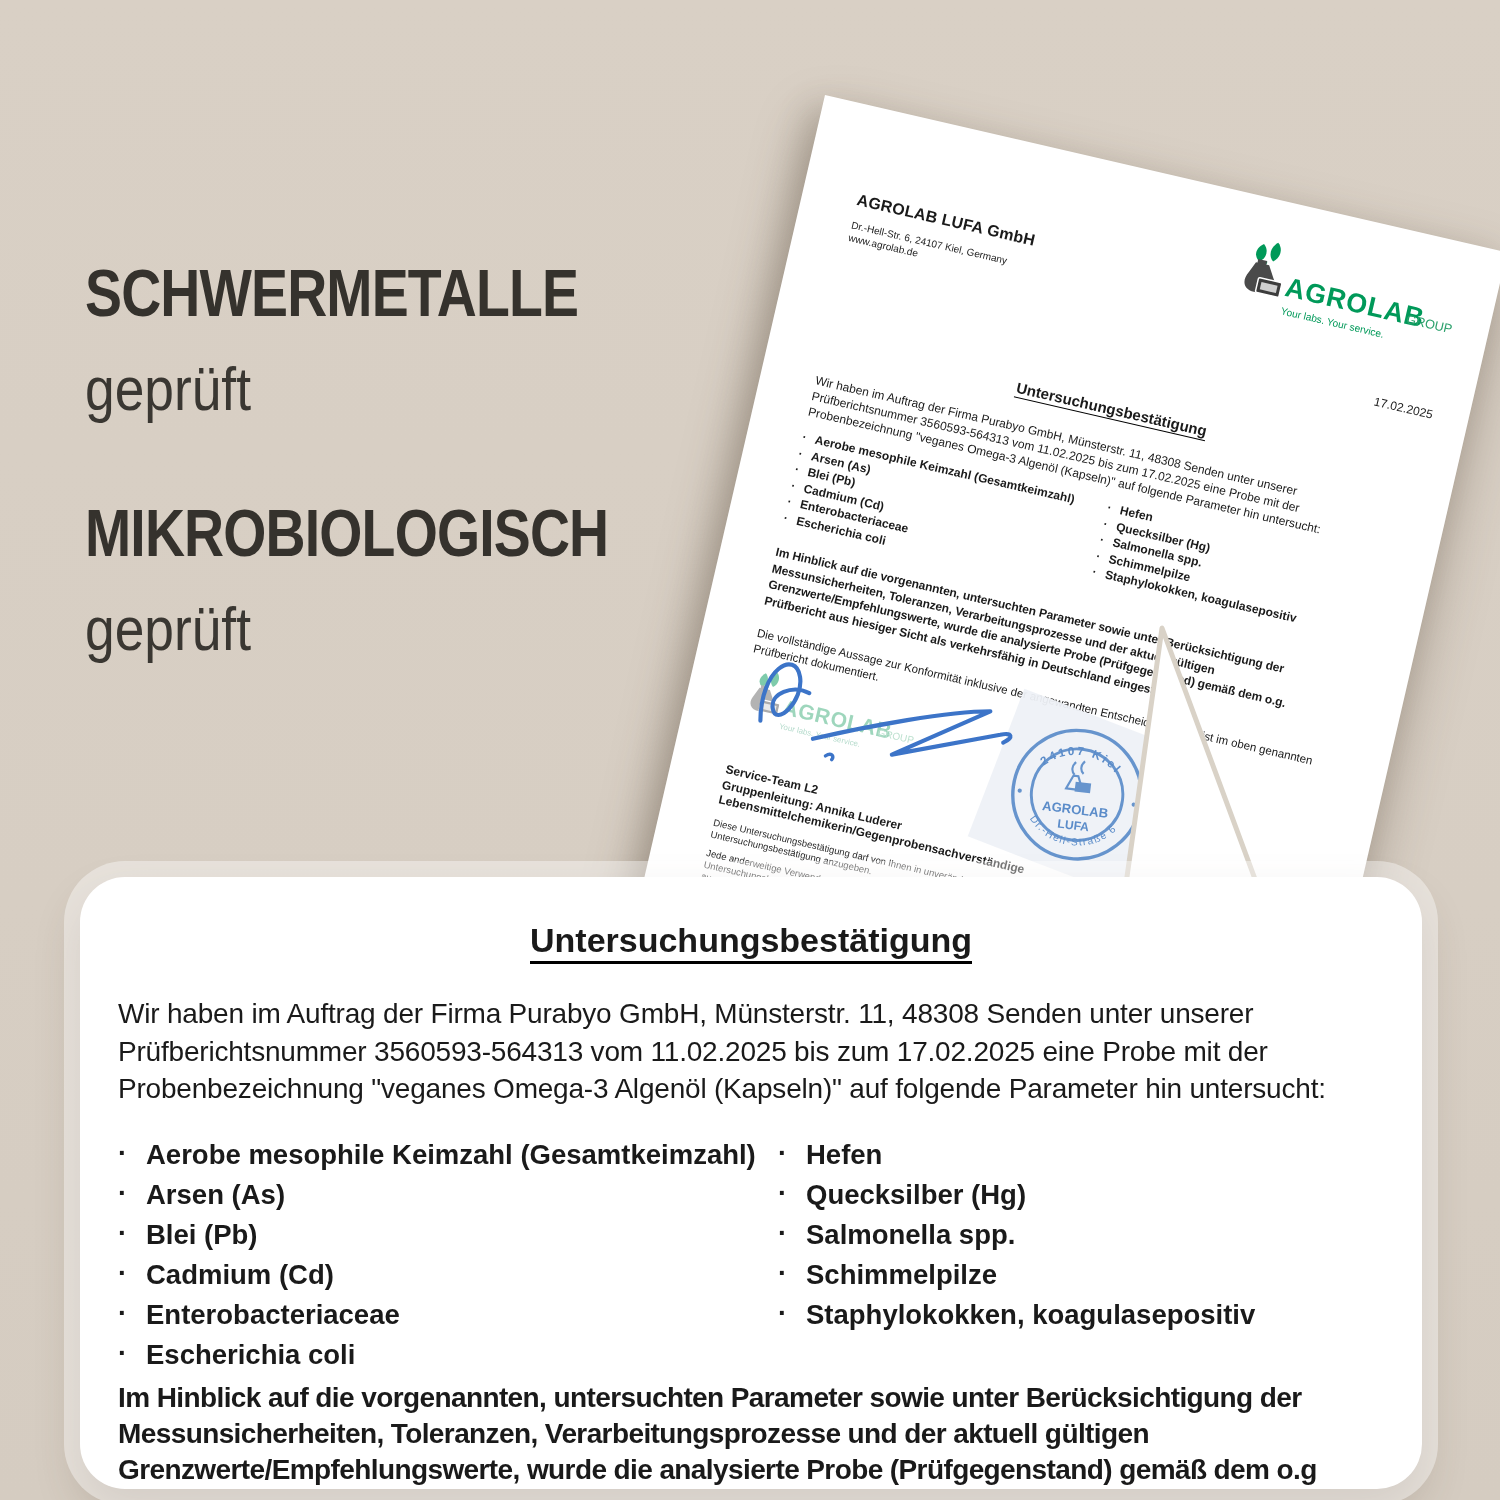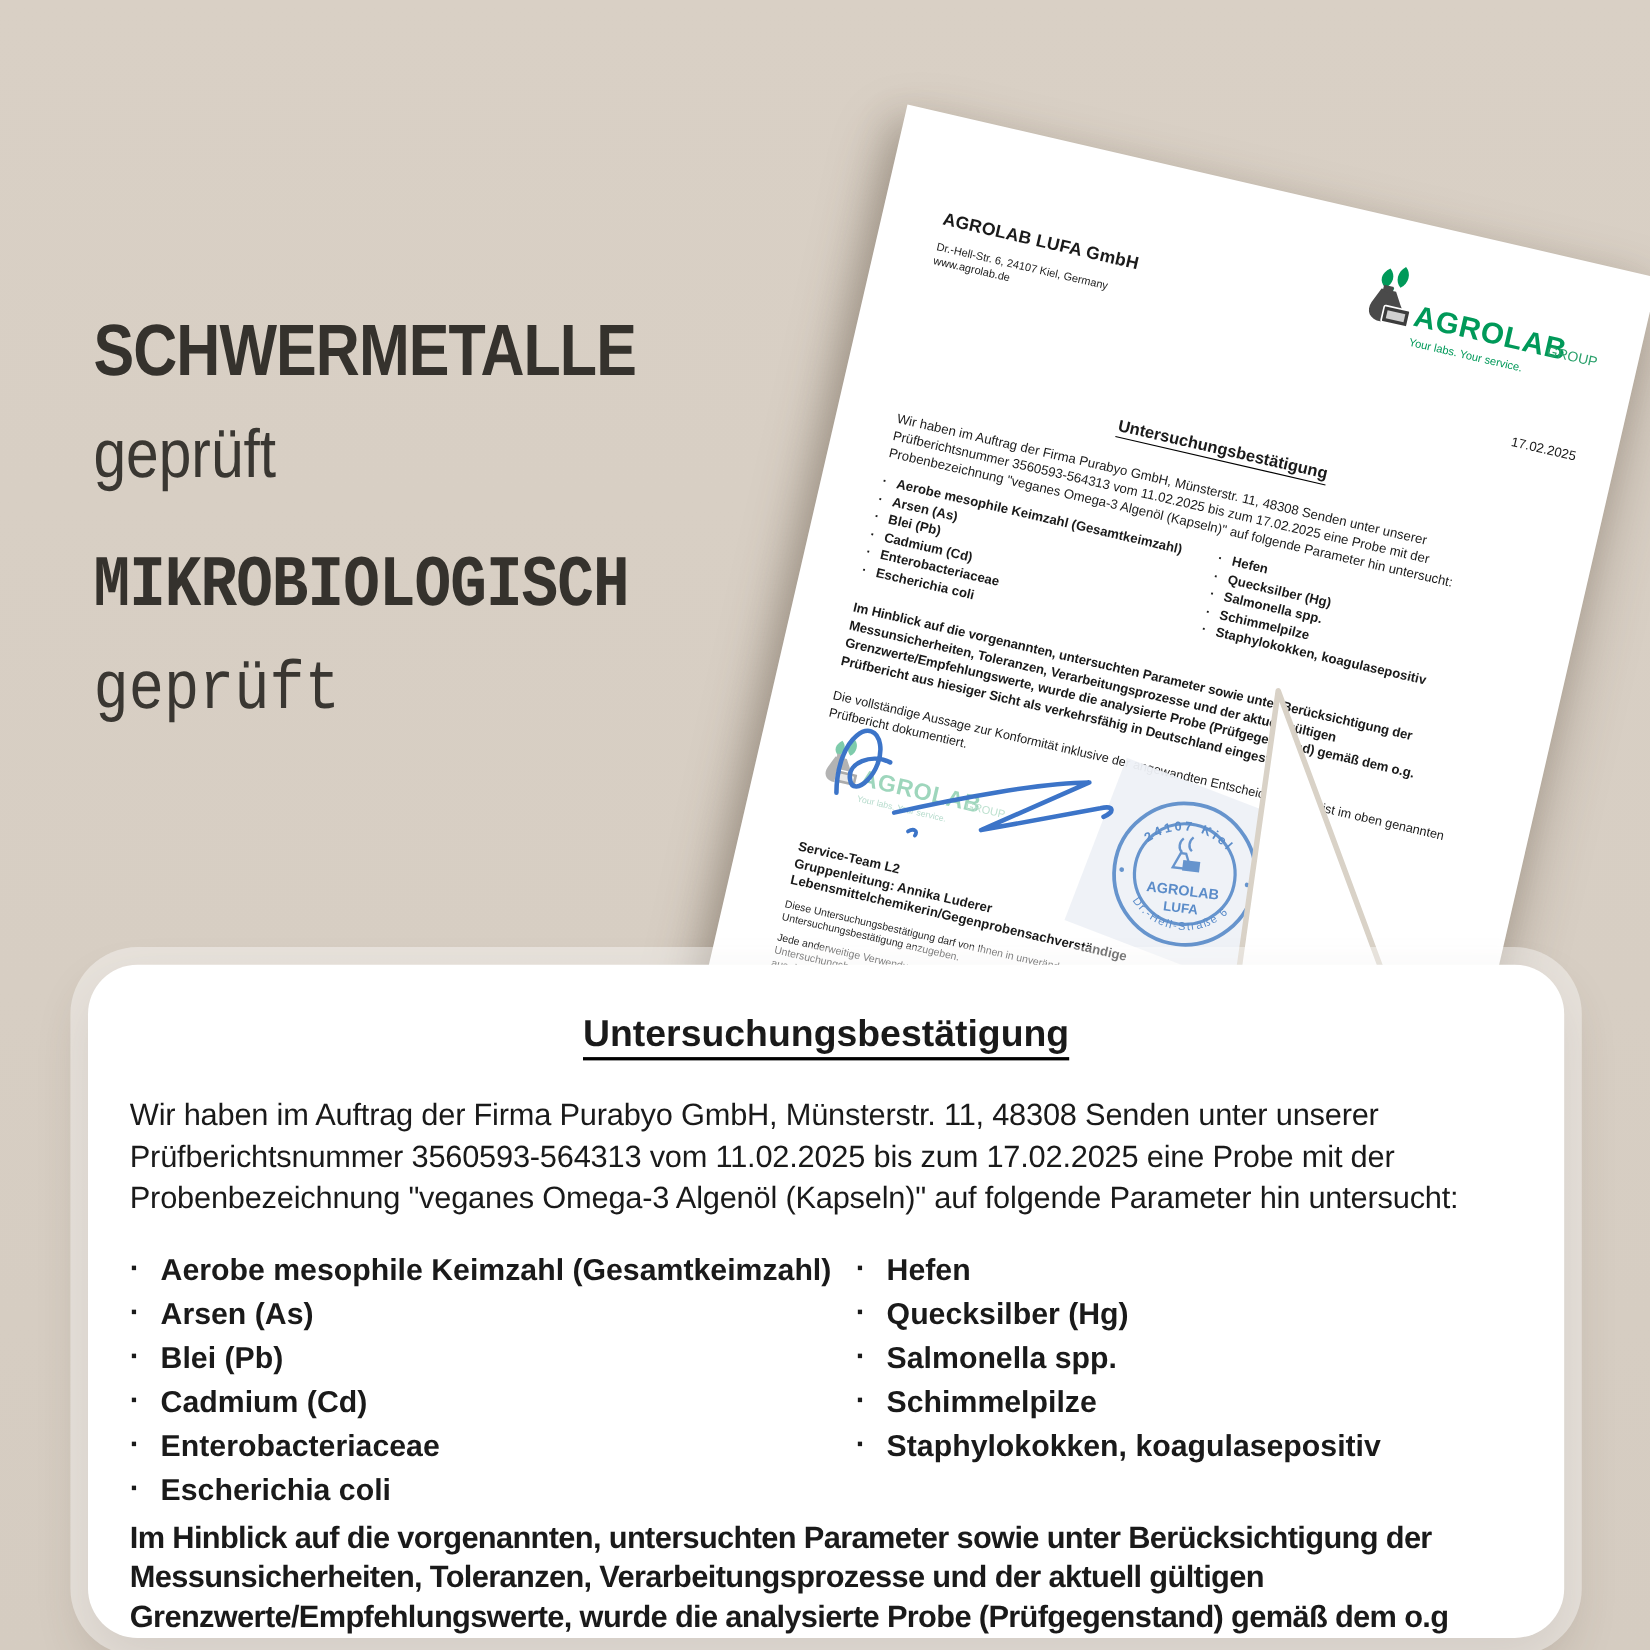--- a/index.html
+++ b/index.html
@@ -66,25 +66,25 @@
   .panel-list{top:258px;font-size:27.5px;font-weight:bold;line-height:40px;}
   .panel-list.colL{left:24px;}
   .panel-list.colR{left:684px;}
   .panel-li{padding-left:42px;position:relative;white-space:nowrap;}
   .panel-li::before{content:"·";position:absolute;left:14px;top:-2px;font-weight:bold;}
   .panel-conclusion{left:38px;top:503px;font-size:28px;font-weight:bold;line-height:36px;letter-spacing:-.6px;}
 </style>
 </head>
 <body>
 
-<div class="abs headline-block" style="top:280px;">
+<div class="abs headline-block" style="top:255px;">
   <div class="hl-title">SCHWERMETALLE</div>
   <div class="hl-sub" style="margin-top:22px;">geprüft</div>
 </div>
-<div class="abs headline-block" style="top:495px;font-family:Liberation Mono, monospace;">
+<div class="abs headline-block" style="top:495px;">
   <div class="hl-title">MIKROBIOLOGISCH</div>
   <div class="hl-sub" style="margin-top:22px;">geprüft</div>
 </div>
 
 <div class="abs letter">
 
   <div class="abs letter-company">AGROLAB LUFA GmbH</div>
   <div class="abs letter-address">
     <div>Dr.-Hell-Str. 6, 24107 Kiel, Germany</div>
     <div>www.agrolab.de</div>

